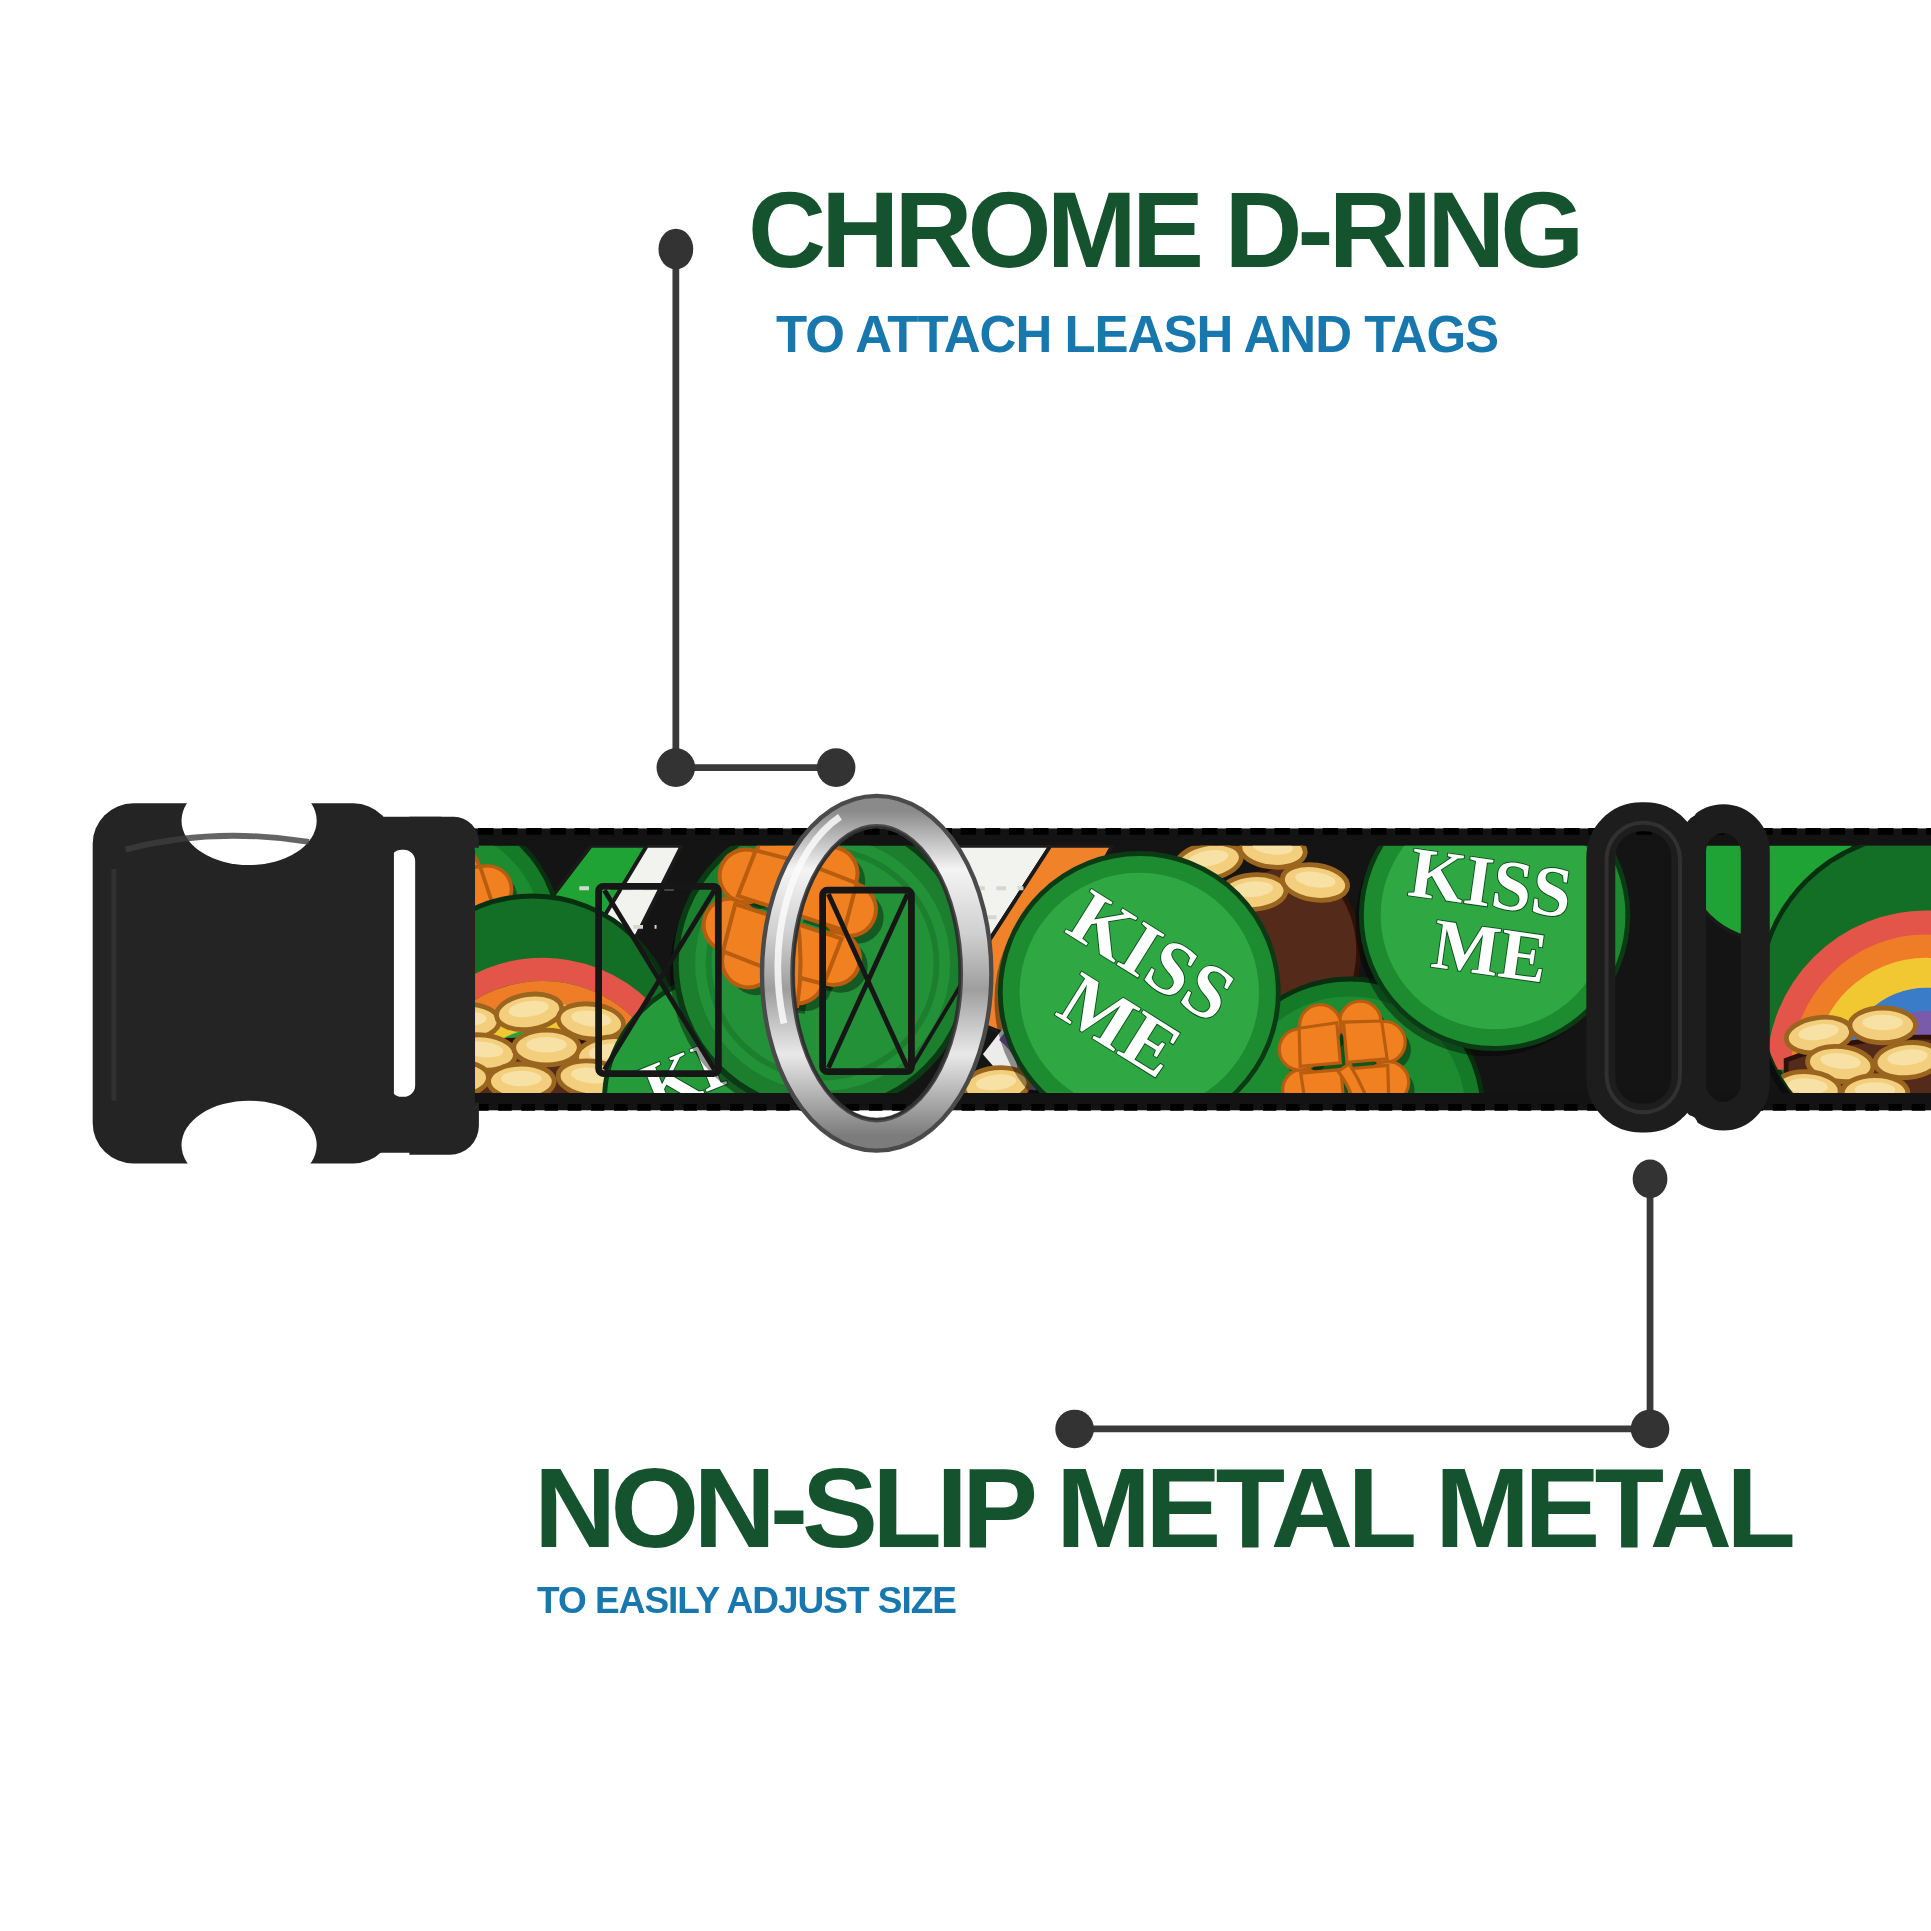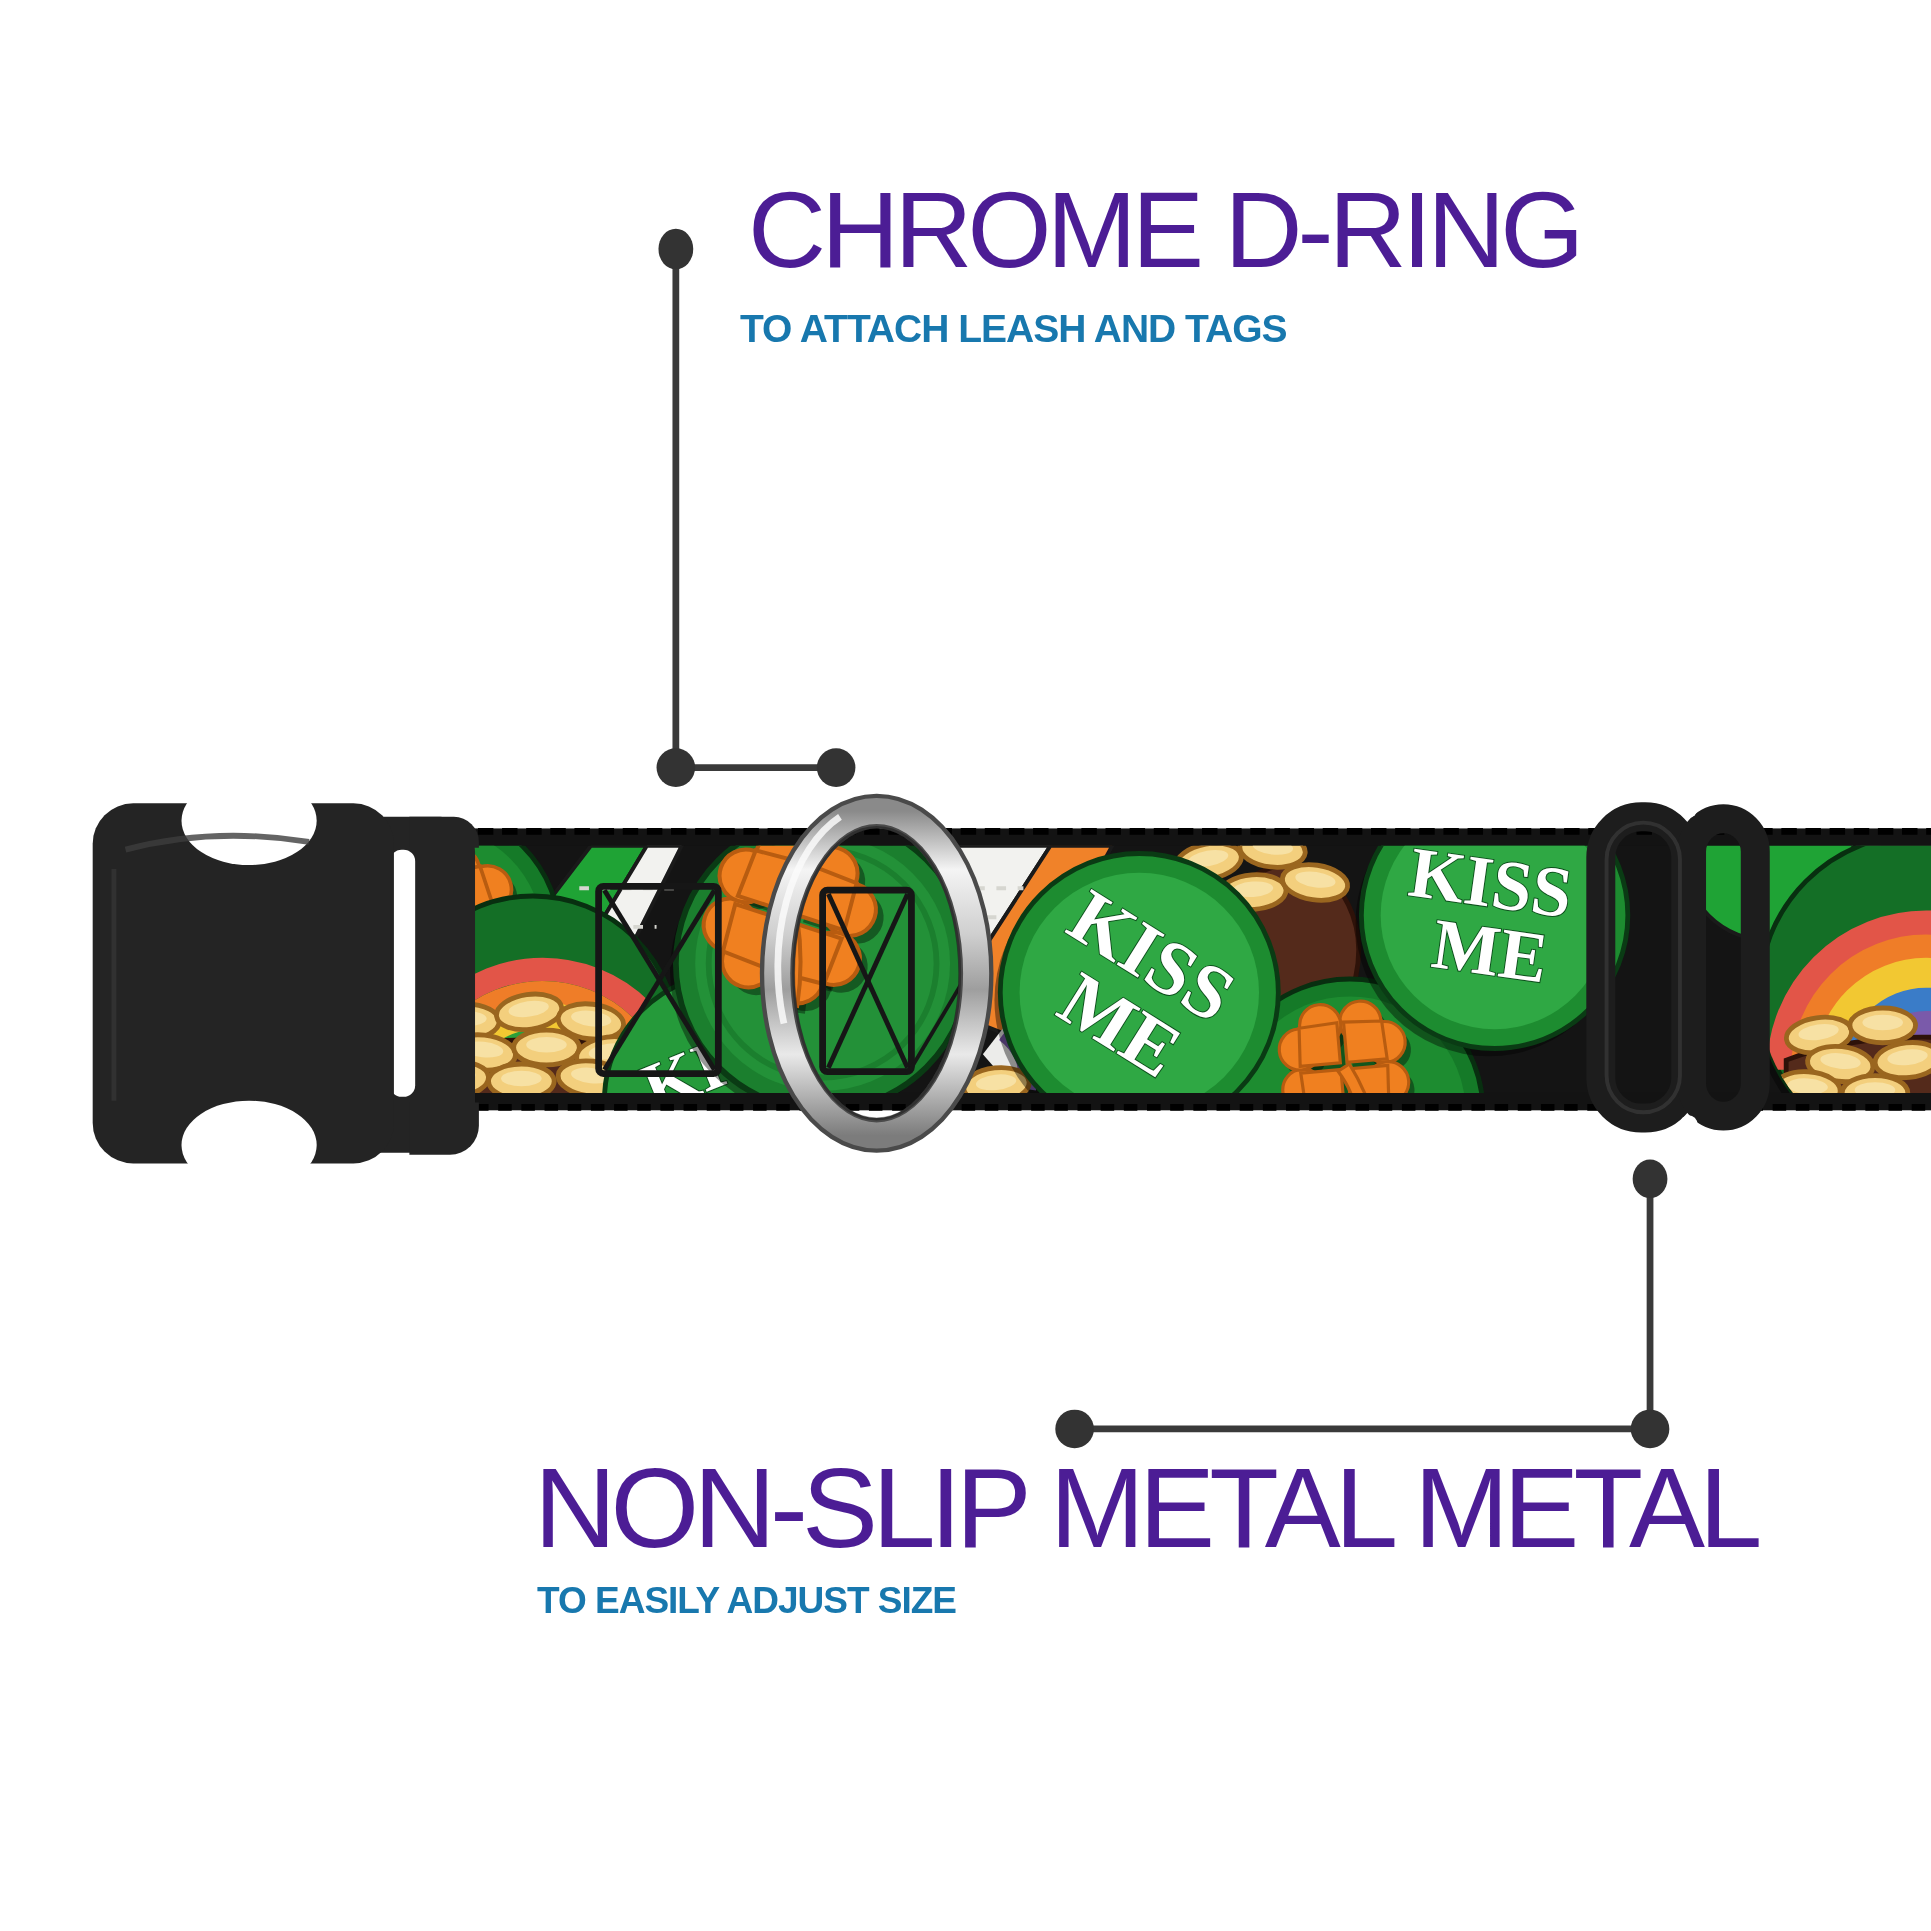--- a/index.html
+++ b/index.html
@@ -1,29 +1,29 @@
 <!DOCTYPE html>
 <html><head>
 <meta charset="utf-8">
 <style>
   html,body{margin:0;padding:0;background:#ffffff;}
   #stage{
     position:relative;width:1931px;height:1931px;overflow:hidden;background:#ffffff;
     font-family:"Liberation Sans", sans-serif;
   }
   .callout-title{
-    position:absolute;font-weight:400;line-height:1;white-space:nowrap;
-    color:#4c1d95;
+    position:absolute;font-weight:700;line-height:1;white-space:nowrap;
+    color:#14532d;
   }
   .callout-sub{
     position:absolute;font-weight:700;line-height:1;white-space:nowrap;
     color:#1878ae;
   }
   #top-title{left:748px;top:176px;font-size:108px;letter-spacing:-4.8px;}
-  #top-sub{left:740px;top:309px;font-size:39px;letter-spacing:-1px;}
+  #top-sub{left:776px;top:309px;font-size:51px;letter-spacing:-1px;}
   #bottom-title{left:534px;top:1451px;font-size:114px;letter-spacing:-5.8px;}
   #bottom-sub{left:537px;top:1582px;font-size:37px;letter-spacing:-1px;}
   svg{position:absolute;left:0;top:0;}
   .kiss-text{
     font-family:"Liberation Serif", serif;font-weight:700;fill:#ffffff;
     stroke:#0d4f1c;stroke-width:2px;paint-order:stroke;text-anchor:middle;
   }
 </style>
 </head>
 <body>

